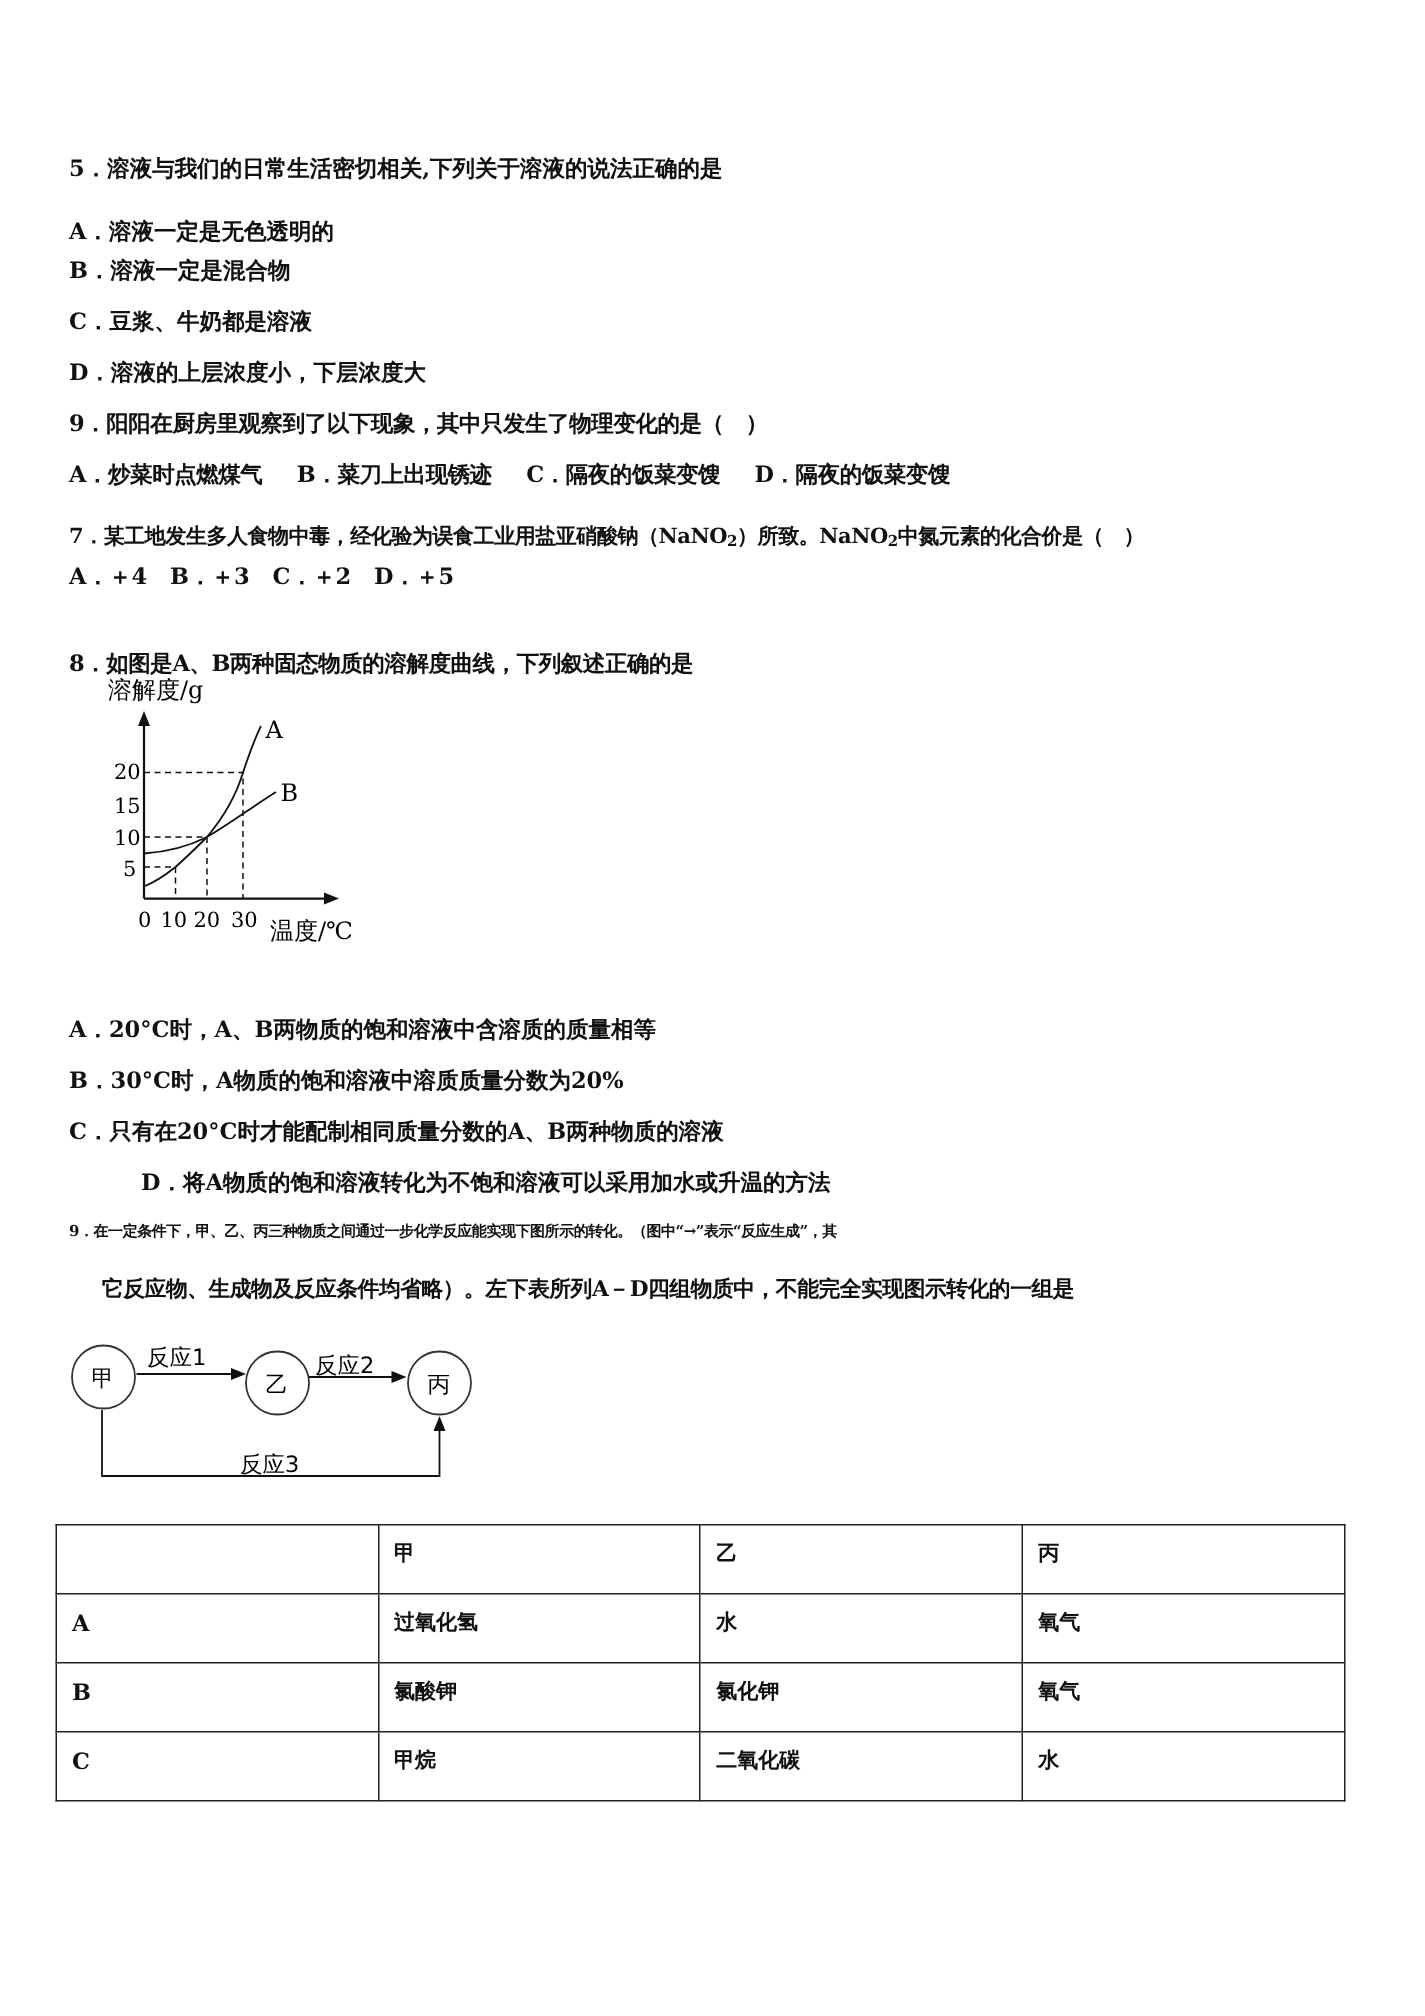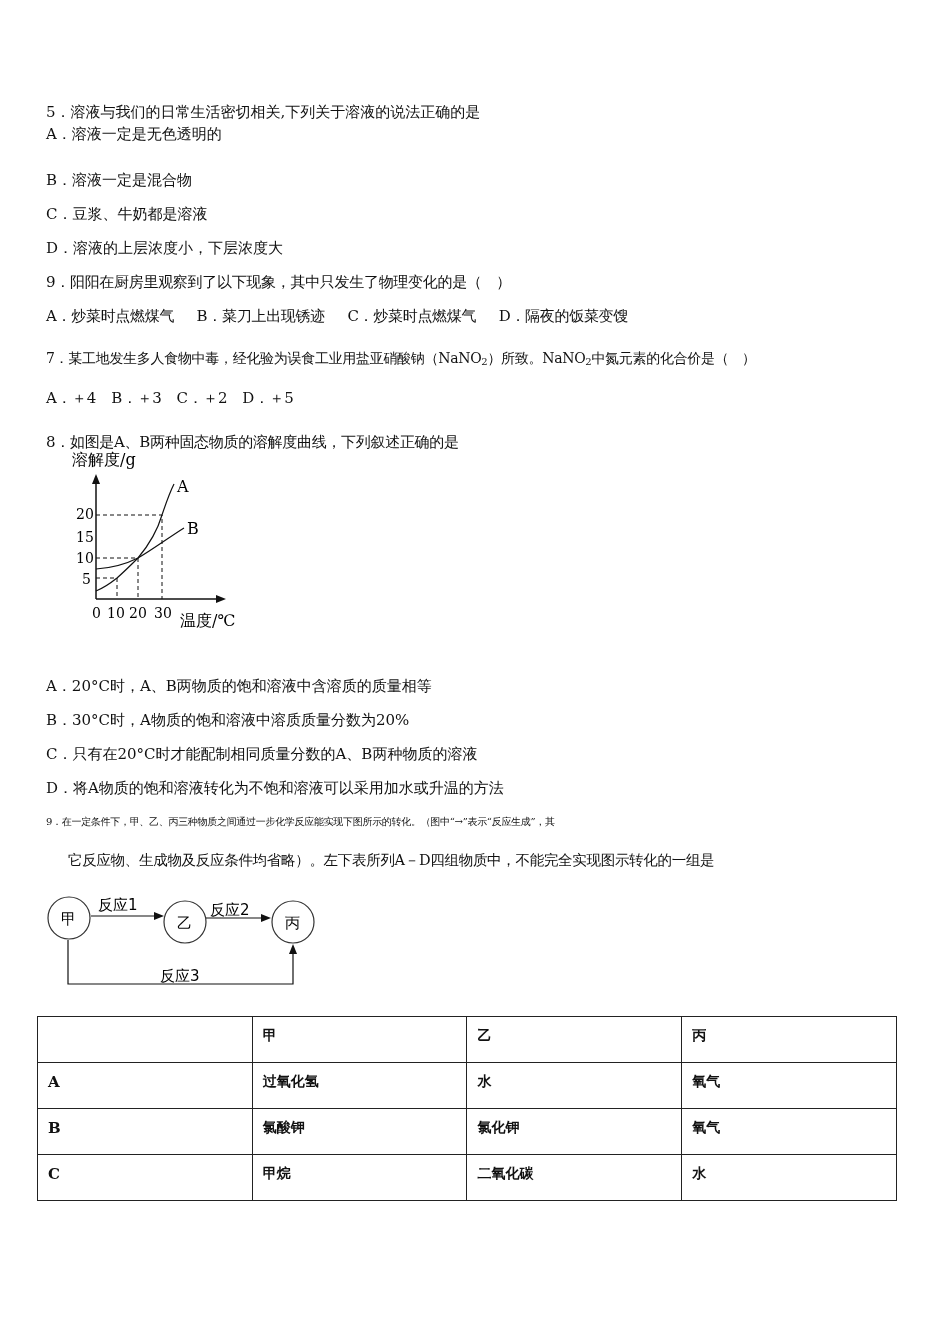--- a/index.html
+++ b/index.html
@@ -1,51 +1,51 @@
 <!DOCTYPE html>
 <html><head>
 <meta charset="utf-8">
 <style>
   html, body { margin: 0; padding: 0; background: #ffffff; }
   body { width: 950px; height: 1344px; position: relative; overflow: hidden;
          font-family: "DejaVu Serif", "Liberation Serif", serif; color: #111; }
-  .line { position: absolute; left: 46px; font-size: 15px; font-weight: normal; white-space: nowrap; line-height: 20px; }
+  .line { position: absolute; left: 46px; font-size: 15px; font-weight: bold; white-space: nowrap; line-height: 20px; }
   .line.narrow { letter-spacing: -0.3px; }
   .opt-gap { display: inline-block; width: 18px; }
   .opt-gap-sm { display: inline-block; width: 10px; }
   sub { font-size: 10px; vertical-align: -2px; }
   #chart { position: absolute; left: 60px; top: 440px; }
   #flow { position: absolute; left: 40px; top: 885px; }
   table.data { position: absolute; left: 37px; top: 1016px; border-collapse: collapse;
                width: 860px; font-size: 15px; font-weight: bold; }
   table.data td { border: 1.5px solid #222; height: 46px; padding: 0 10px; vertical-align: top; padding-top: 10px; box-sizing: border-box; }
   table.data td.col0 { width: 215px; }
   table.data td.col1 { width: 215px; font-family: "DejaVu Sans", sans-serif; font-weight: bold; font-size: 14px;}
   table.data td.col2 { width: 215px; font-family: "DejaVu Sans", sans-serif; font-weight: bold; font-size: 14px;}
   table.data td.col3 { width: 215px; font-family: "DejaVu Sans", sans-serif; font-weight: bold; font-size: 14px;}
 </style>
 </head>
 <body>
 
 <div class="line" style="top:102px;">5．溶液与我们的日常生活密切相关,下列关于溶液的说法正确的是</div>
-<div class="line" style="top:124px;">A．溶液一定是无色透明的</div>
+<div class="line" style="top:144px;">A．溶液一定是无色透明的</div>
 <div class="line" style="top:170px;text-align:center;">B．溶液一定是混合物</div>
 <div class="line" style="top:204px;">C．豆浆、牛奶都是溶液</div>
 <div class="line" style="top:238px;">D．溶液的上层浓度小，下层浓度大</div>
 
 <div class="line narrow" style="top:272px;">9．阳阳在厨房里观察到了以下现象，其中只发生了物理变化的是（　）</div>
 <div class="line narrow" style="top:306px;">
   <span>A．炒菜时点燃煤气</span><span class="opt-gap"></span>
   <span>B．菜刀上出现锈迹</span><span class="opt-gap"></span>
-  <span>C．炒菜时点燃煤气</span><span class="opt-gap"></span>
+  <span>C．隔夜的饭菜变馊</span><span class="opt-gap"></span>
   <span>D．隔夜的饭菜变馊</span>
 </div>
 
 <div class="line narrow" style="top:348px; font-size:14px;"><span>7．某工地发生多人食物中毒，经化验为误食工业用盐亚硝酸钠（NaNO</span><sub>2</sub><span>）所致。NaNO</span><sub>2</sub><span>中氮元素的化合价是（　）</span></div>
-<div class="line" style="top:374px;margin-top:14px;">
+<div class="line" style="top:374px;">
   <span>A．＋4</span><span class="opt-gap-sm"></span>
   <span>B．＋3</span><span class="opt-gap-sm"></span>
   <span>C．＋2</span><span class="opt-gap-sm"></span>
   <span>D．＋5</span>
 </div>
 
 <div class="line narrow" style="top:432px;">8．如图是A、B两种固态物质的溶解度曲线，下列叙述正确的是</div>
 
 <svg id="chart" width="190" height="200" viewBox="0 0 190 200" font-family="'DejaVu Serif', serif" font-size="14">
 
@@ -76,21 +76,21 @@
   <path d="M36,151 C46,147 52,142 57,138 C66,130 72,124 78,118 C88,106 97,92 102,75 C106,63 110,52 114,44" stroke="#111" stroke-width="1.2" fill="none"></path>
 
   <path d="M36,129 C52,128 66,124 78,118 C92,110 108,98 124,88" stroke="#111" stroke-width="1.2" fill="none"></path>
   <text x="117" y="52" font-size="16">A</text>
   <text x="127" y="94" font-size="16">B</text>
 </svg>
 
 <div class="line" style="top:676px;">A．20°C时，A、B两物质的饱和溶液中含溶质的质量相等</div>
 <div class="line" style="top:710px;">B．30°C时，A物质的饱和溶液中溶质质量分数为20%</div>
 <div class="line" style="top:744px;">C．只有在20°C时才能配制相同质量分数的A、B两种物质的溶液</div>
-<div class="line" style="top:778px;">D．将A物质的饱和溶液转化为不饱和溶液可以采用加水或升温的方法</div>
+<div class="line" style="top:778px;margin-left:48px;">D．将A物质的饱和溶液转化为不饱和溶液可以采用加水或升温的方法</div>
 
 <div class="line narrow" style="top:812px; font-size:10px;">9．在一定条件下，甲、乙、丙三种物质之间通过一步化学反应能实现下图所示的转化。（图中“→”表示“反应生成”，其</div>
 <div class="line narrow" style="top:850px; font-size:14.5px;margin-left:22px;">它反应物、生成物及反应条件均省略）。左下表所列A－D四组物质中，不能完全实现图示转化的一组是</div>
 
 <svg id="flow" width="290" height="110" viewBox="0 0 290 110" font-family="'DejaVu Sans', sans-serif" font-size="15">
   <circle cx="29" cy="33" r="21" stroke="#333" stroke-width="1.2" fill="#fff"></circle>
   <text x="21" y="39">甲</text>
   <circle cx="145" cy="37" r="21" stroke="#333" stroke-width="1.2" fill="#fff"></circle>
   <text x="137" y="43">乙</text>
   <circle cx="253" cy="37" r="21" stroke="#333" stroke-width="1.2" fill="#fff"></circle>

